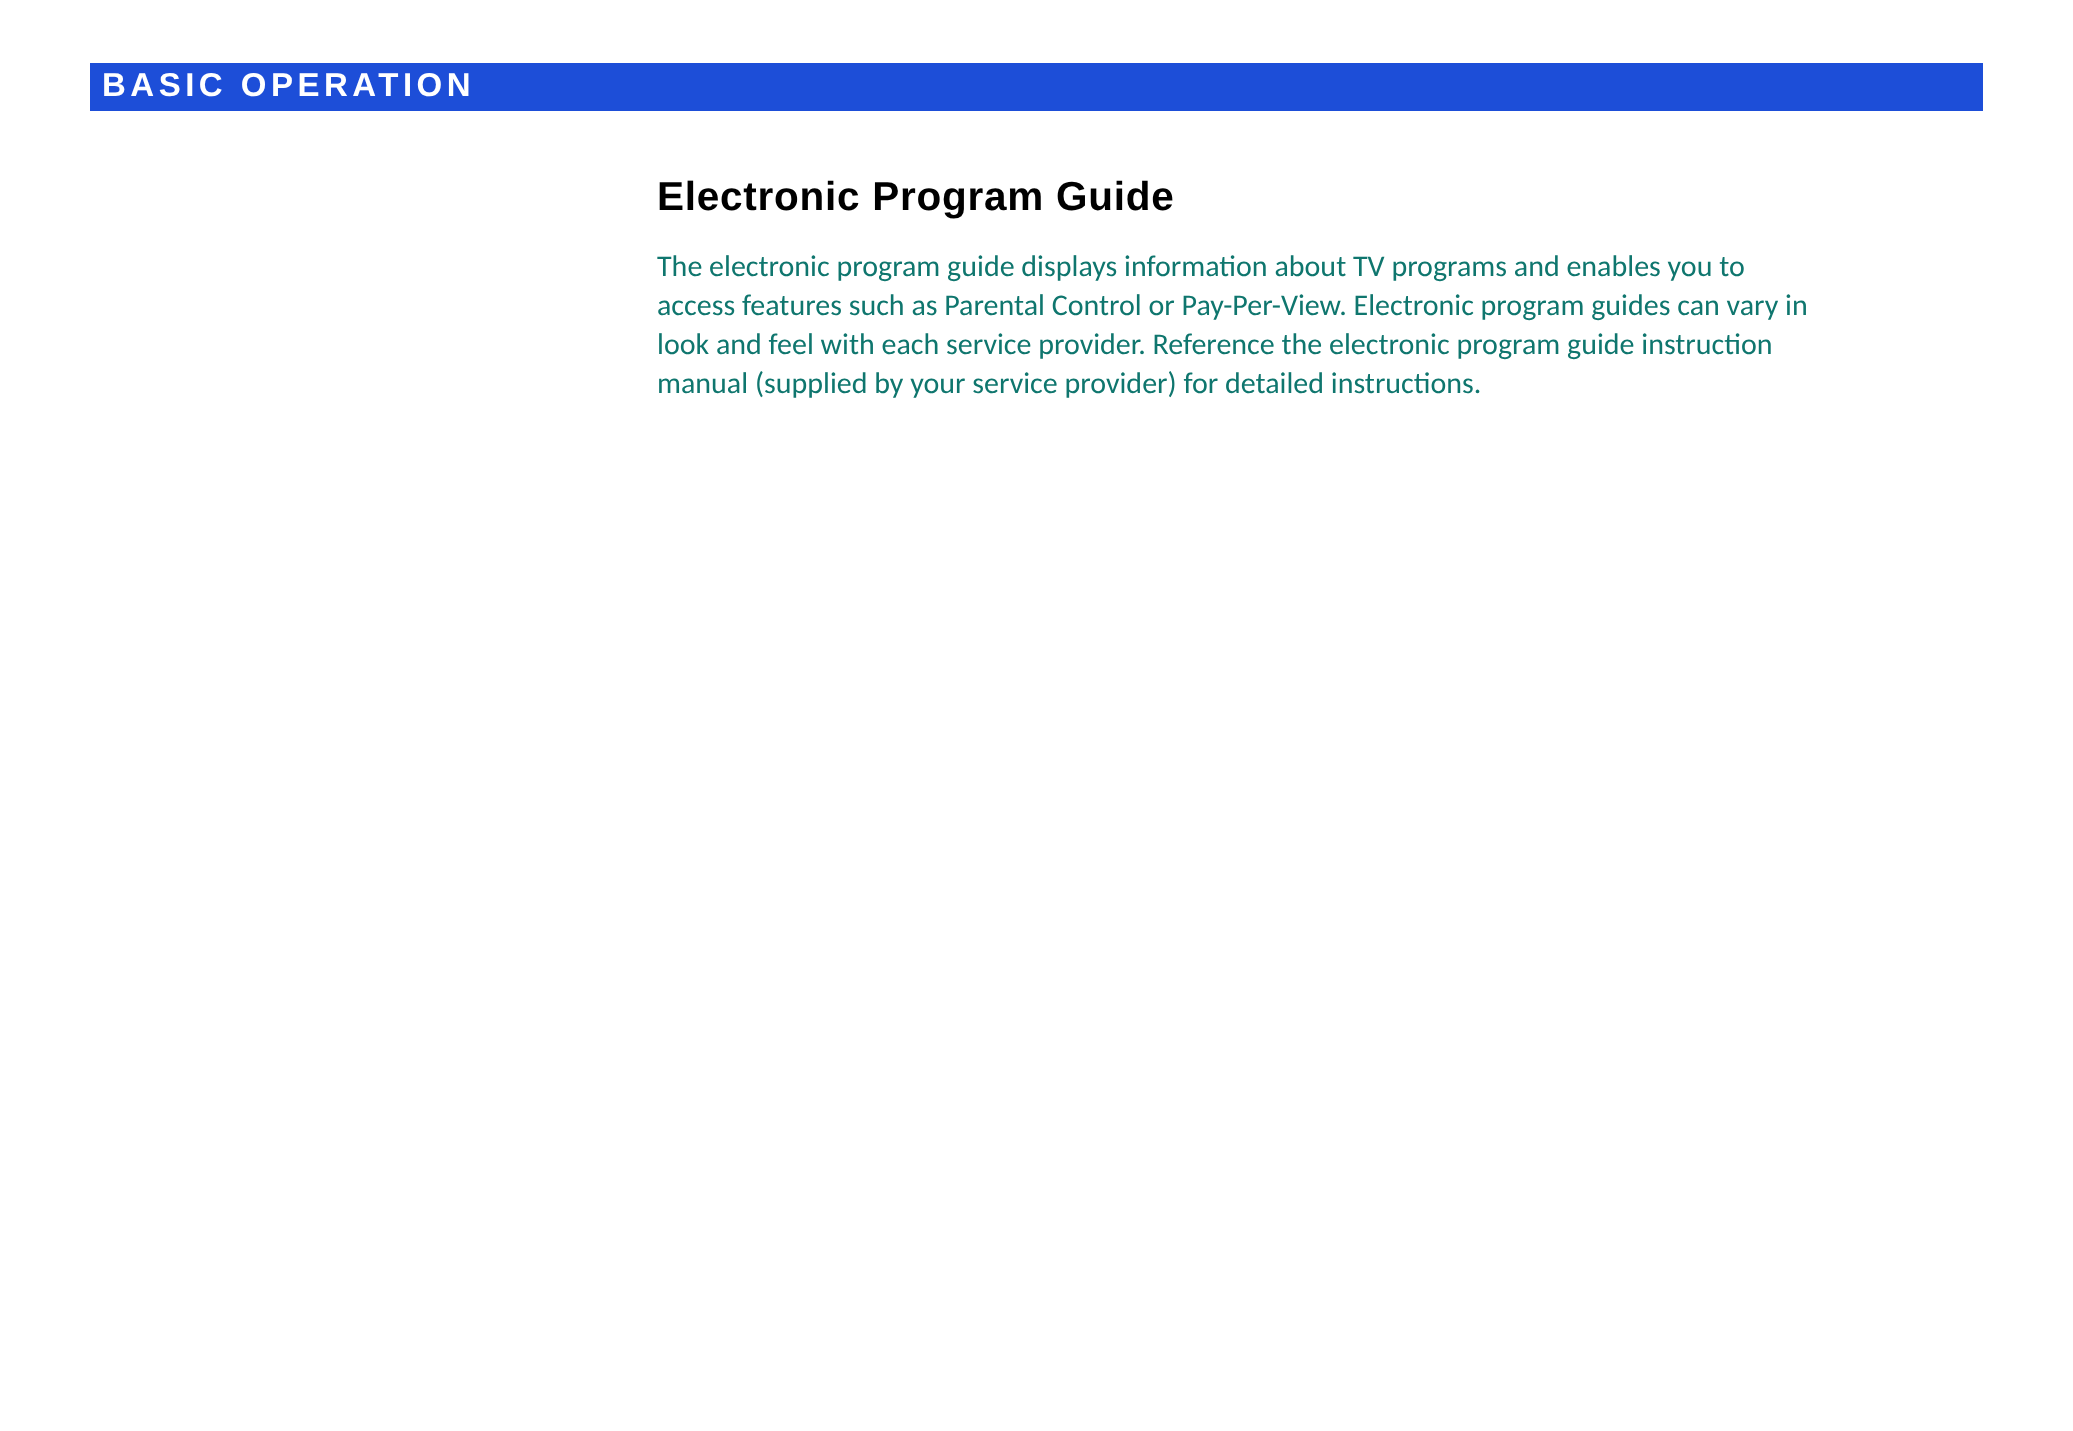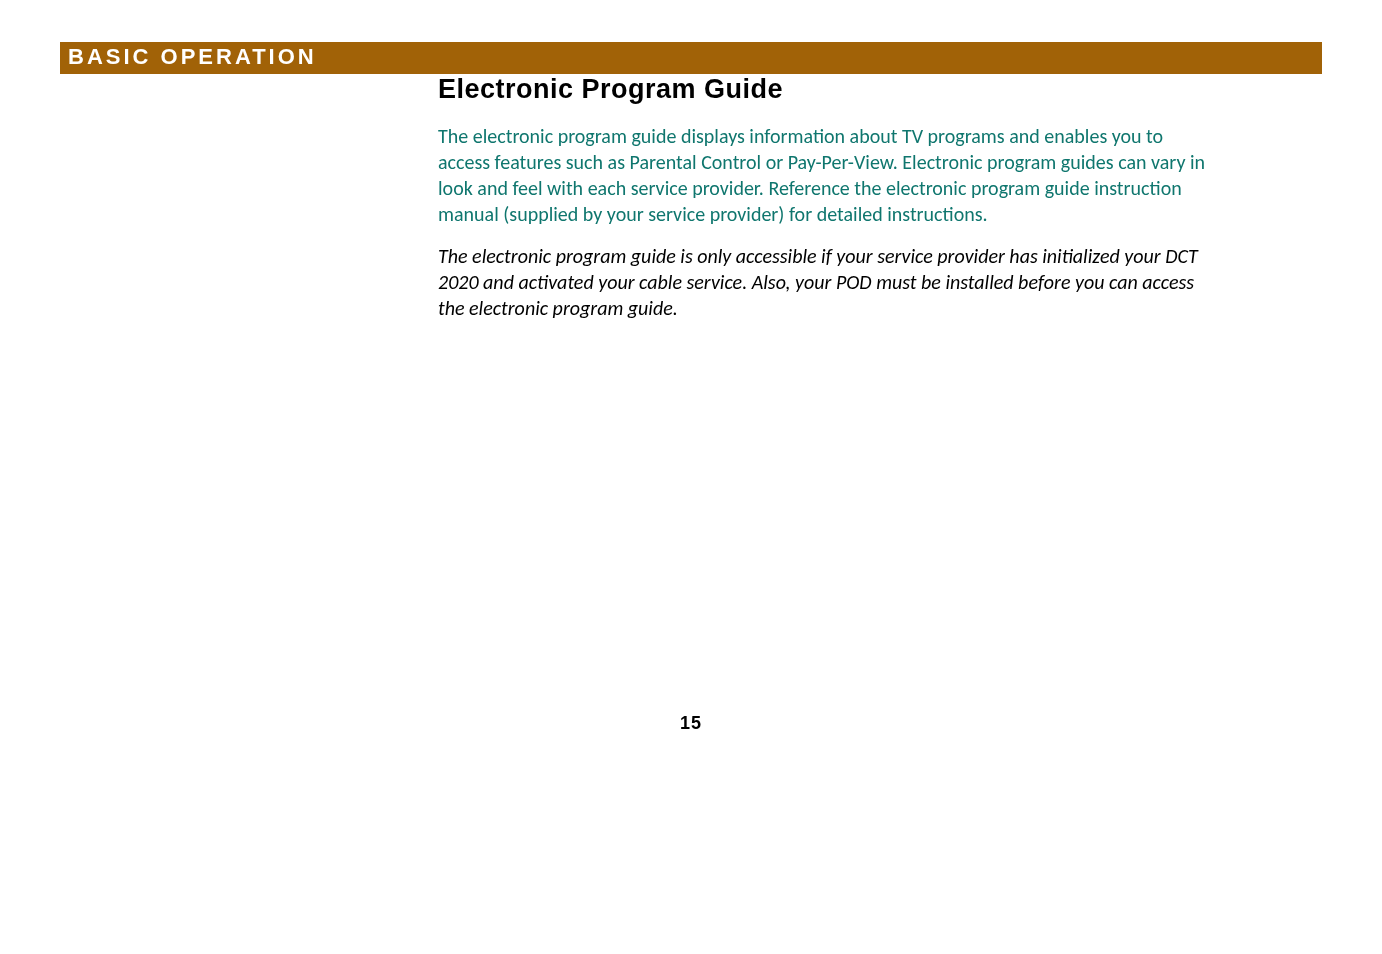--- a/index.html
+++ b/index.html
@@ -13,31 +13,32 @@
     background: #ffffff;
     font-family: Arial, Helvetica, sans-serif;
     position: relative;
   }
   .page-container {
     width: 100%;
     height: 100%;
     padding: 42px 60px 0 60px;
   }
   .header-bar {
-    background: #a16207;
+    background: #1d4ed8;
     color: #ffffff;
     padding: 2px 24px 4px 8px;
     font-family: Arial, Helvetica, sans-serif;
     font-weight: 900;
     font-size: 22px;
     letter-spacing: 3px;
     width: 100%;
   }
   .content-block {
     margin-left: 378px;
+    margin-top: 42px;
     max-width: 780px;
   }
   .section-title {
     font-family: Arial, Helvetica, sans-serif;
     font-weight: 900;
     font-size: 27px;
     letter-spacing: 0.5px;
     color: #000000;
     margin-bottom: 18px;
   }
@@ -71,17 +72,15 @@
 <body>
 
 <div class="page-container">
   <div class="header-bar">
     <span>BASIC OPERATION</span>
   </div>
 
   <div class="content-block">
     <h2 class="section-title">Electronic Program Guide</h2>
     <p class="body-text">The electronic program guide displays information about TV programs and enables you to access features such as Parental Control or Pay-Per-View. Electronic program guides can vary in look and feel with each service provider. Reference the electronic program guide instruction manual (supplied by your service provider) for detailed instructions.</p>
-    <p class="italic-text">The electronic program guide is only accessible if your service provider has initialized your DCT 2020 and activated your cable service. Also, your POD must be installed before you can access the electronic program guide.</p>
   </div>
 
-  <div class="page-number">15</div>
 </div>
 
 </body></html>

